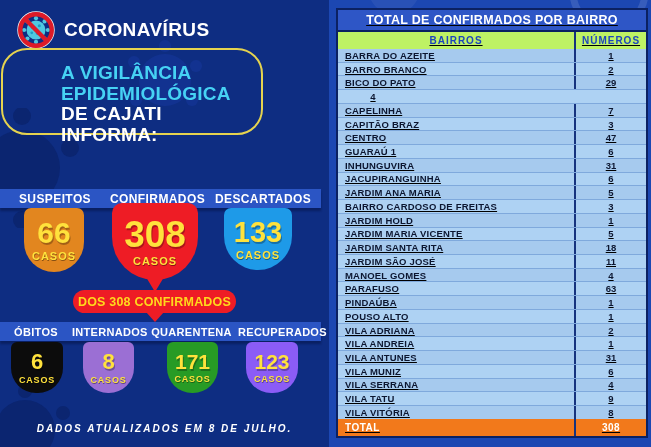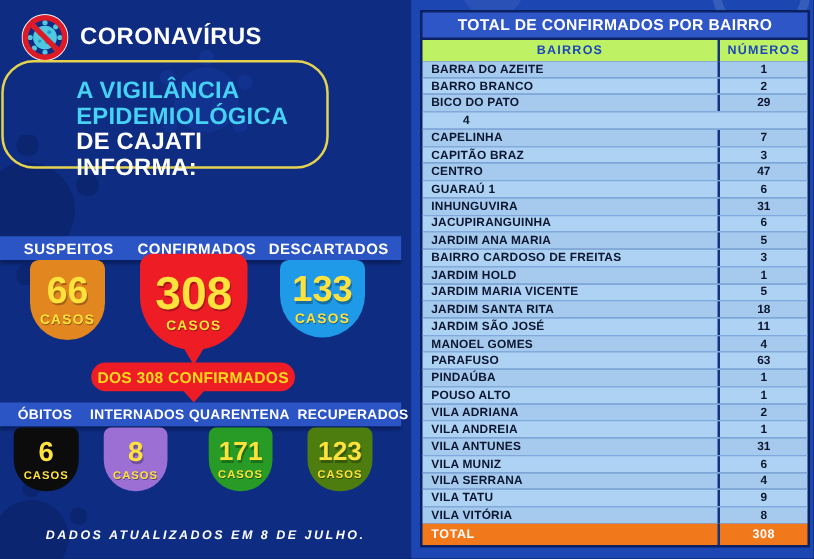--- a/index.html
+++ b/index.html
@@ -63,21 +63,21 @@
     border-radius:13px; display:flex; align-items:center; justify-content:center; }
   .pill span { color:#ffd91c; font-weight:bold; font-size:12.5px; letter-spacing:0.2px; }
   .tri-pill { left:146px; top:312px; border-left:9px solid transparent; border-right:9px solid transparent; border-top:10px solid #ee1c25; }
 
   
   .footer-note { position:absolute; left:0; top:423px; width:329px; text-align:center;
     color:#ffffff; font-weight:bold; font-style:italic; font-size:10px; letter-spacing:2px; }
 
   
   .table-wrap { position:absolute; left:336px; top:8px; width:312px; height:430px;
-    background:#0b2162; padding:2px; display:flex; flex-direction:column; }
+    background:#0b2162; padding:2px; display:flex; flex-direction:column;text-decoration:underline; }
   .table-title { height:20px; flex:0 0 20px; background:#2e56c6; margin-bottom:2px;
     display:flex; align-items:center; justify-content:center;
     color:#ffffff; font-weight:bold; font-size:12.5px; letter-spacing:0.3px; }
   .thead { flex:0 0 17px; display:flex; background:#bef264; }
   .thead .hname { flex:1; border-right:2px solid #16337e; display:flex; align-items:center; justify-content:center; }
   .thead .hnum  { width:70px; display:flex; align-items:center; justify-content:center; }
   .thead span { color:#1d46bc; font-weight:bold; font-size:10px; letter-spacing:1px; }
   .tbody { flex:1; display:flex; flex-direction:column; }
   .trow { flex:1; display:flex; background:#a6caee; border-top:1px solid #7fa9dc; }
   .trow:first-child { border-top:none; }
@@ -195,21 +195,21 @@
       <div class="unit">CASOS</div>
     </div>
     <div class="badge badge-sm badge-internados" style="background: rgb(155, 111, 212);">
       <div class="num">8</div>
       <div class="unit">CASOS</div>
     </div>
     <div class="badge badge-sm badge-quarentena" style="background: rgb(39, 155, 37);">
       <div class="num">171</div>
       <div class="unit">CASOS</div>
     </div>
-    <div class="badge badge-sm badge-recuperados" style="background: #4d7c0f;">
+    <div class="badge badge-sm badge-recuperados" style="background: #8b5cf6;">
       <div class="num">123</div>
       <div class="unit">CASOS</div>
     </div>
 
     <div class="footer-note">DADOS ATUALIZADOS EM 8 DE JULHO.</div>
   </div>
 
   <div class="right-panel">
     <svg class="wm" style="left:235px; top:-28px;" width="90" height="60" viewBox="0 0 90 60">
       <circle cx="45" cy="20" r="36" fill="none" stroke="rgba(255,255,255,0.12)" stroke-width="7"></circle>

